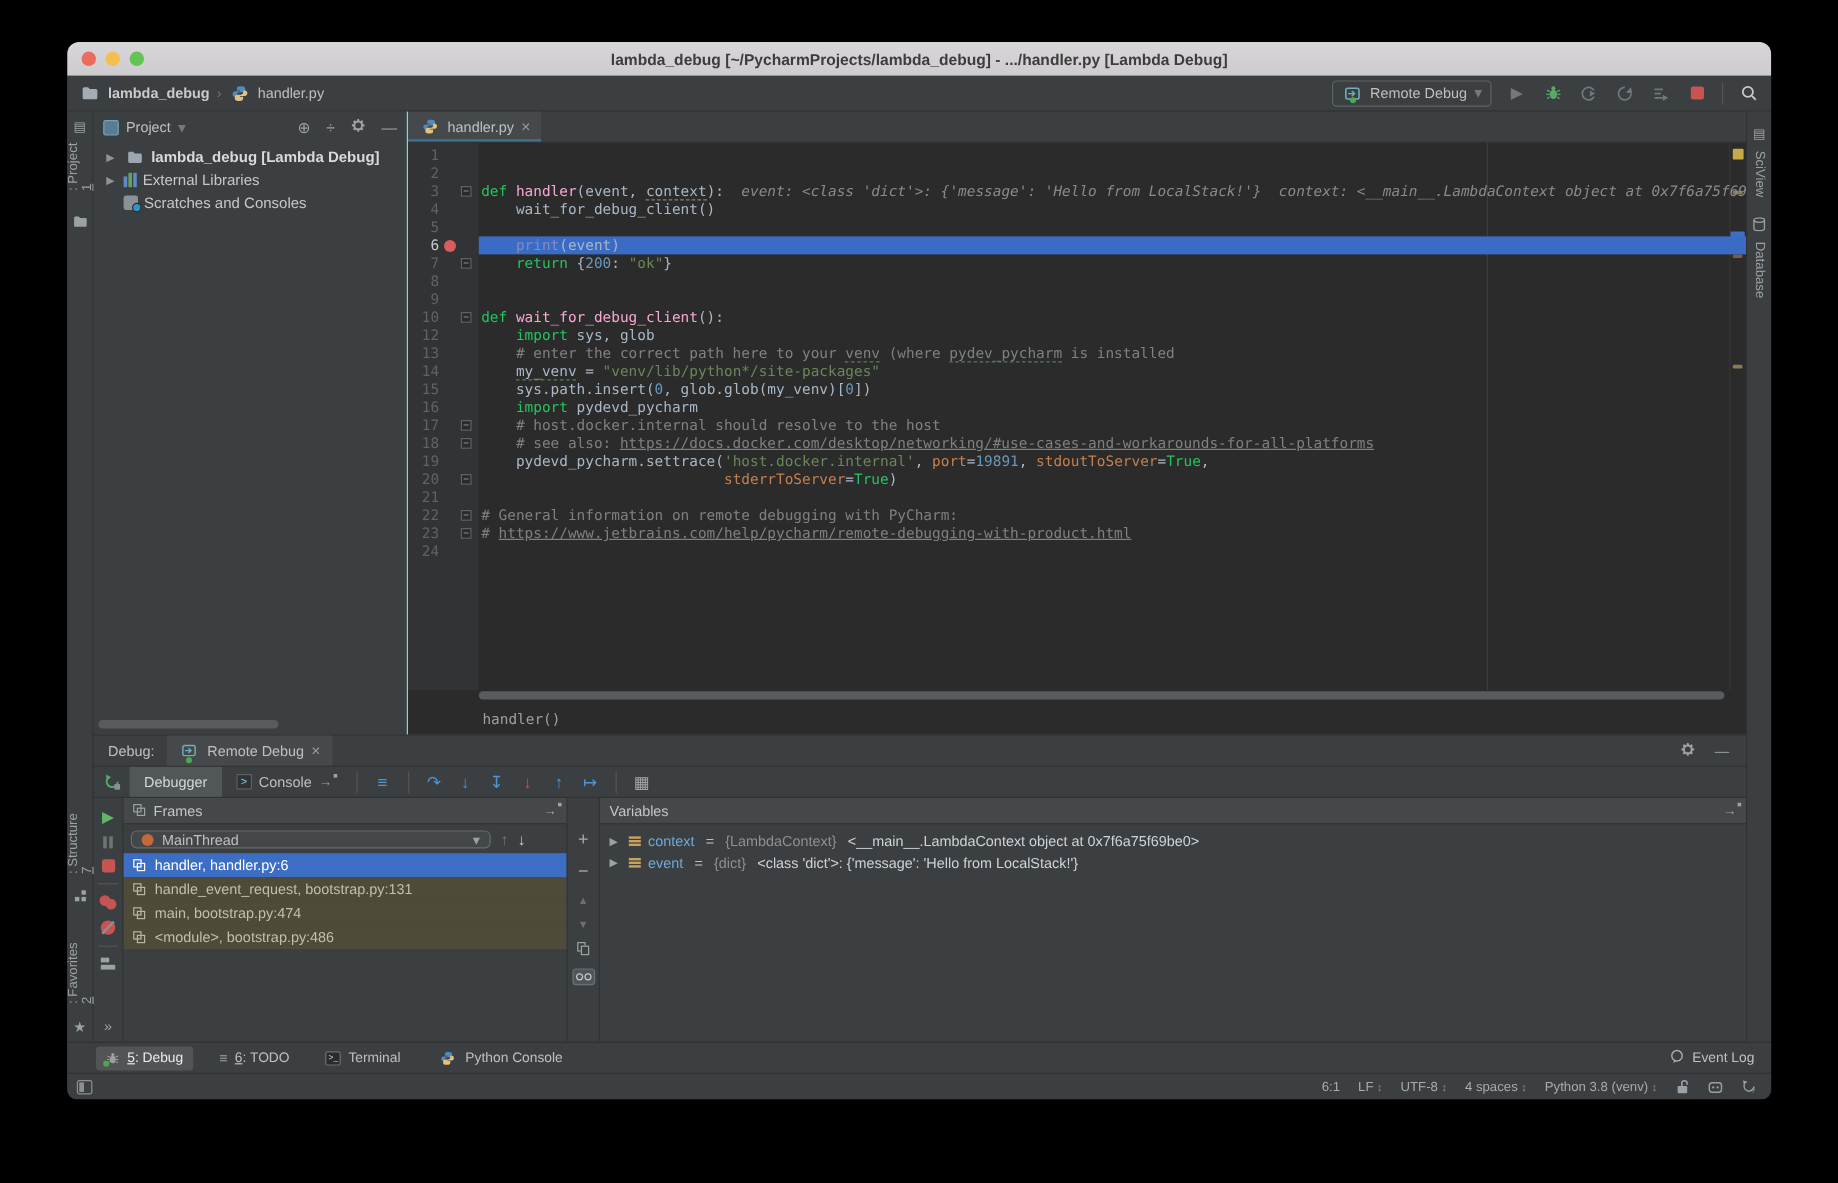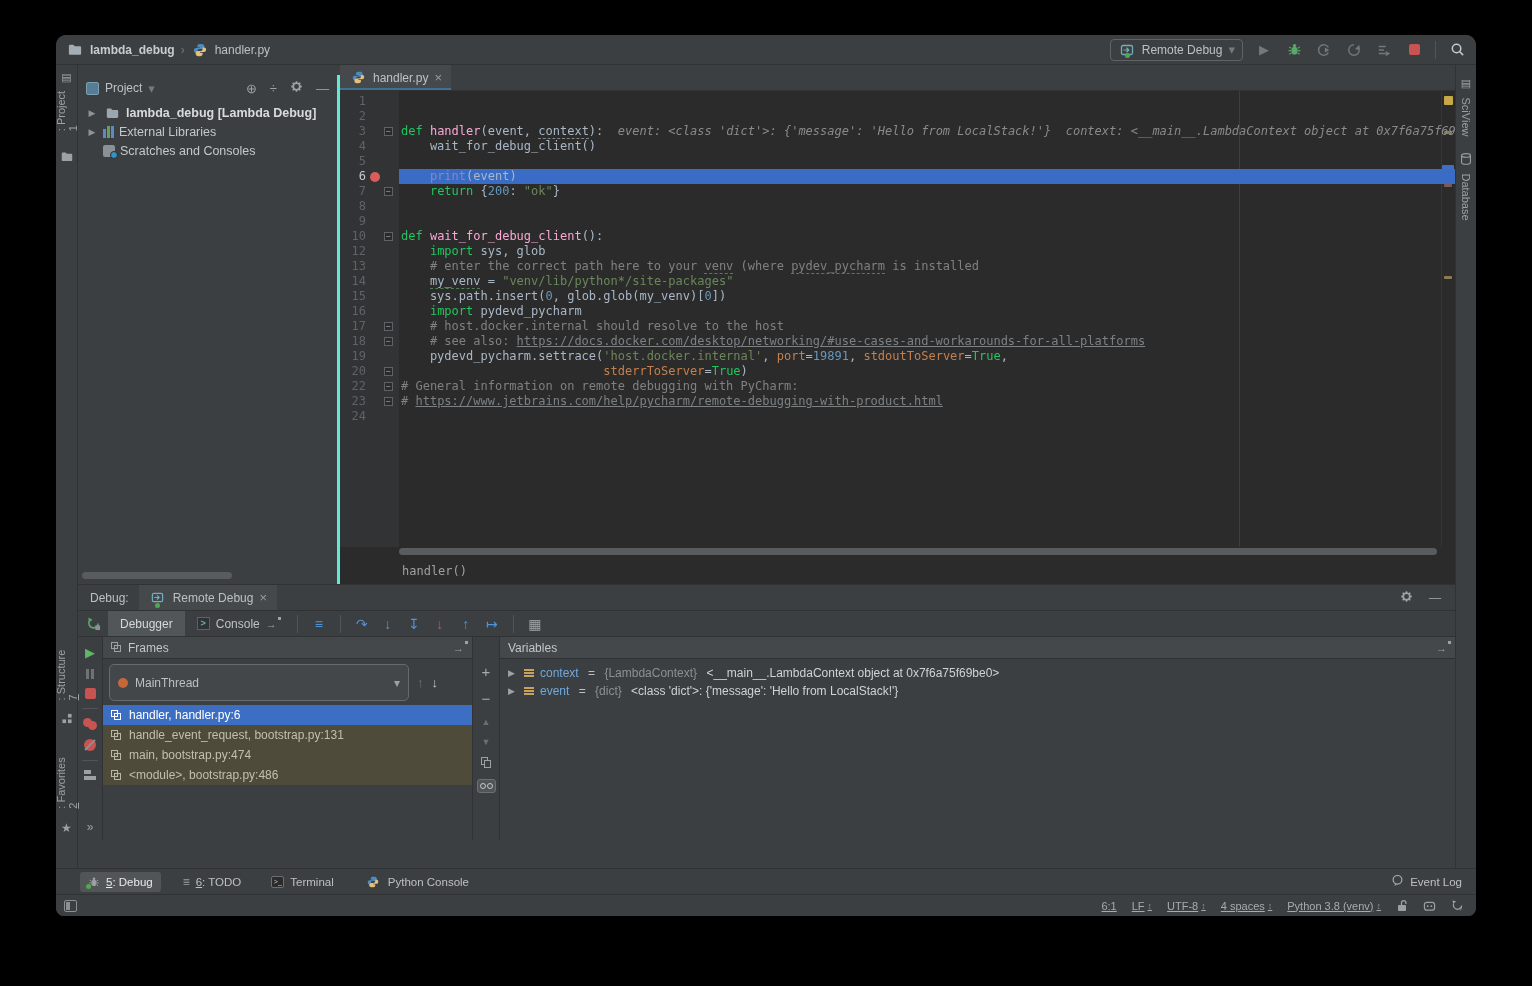--- a/index.html
+++ b/index.html
@@ -41,22 +41,22 @@
   .vl { position:absolute; left:50%; white-space:nowrap; }
   .vl-ccw { transform:translate(-50%,-50%) rotate(-90deg); }
   .vl-cw  { transform:translate(-50%,-50%) rotate(90deg); }
   .mn { text-decoration:underline; }
   .stripe-ic { position:absolute; left:50%; transform:translateX(-50%); color:#9ca1a4; }
 
   .central { flex:1 1 auto; display:flex; flex-direction:column; min-width:0; }
   .main-area { height:519px; flex:0 0 519px; display:flex; min-width:0; }
 
   
-  .project { width:262px; flex:0 0 262px; background:#3c3f41; border-right:3px solid #5eead4;
-             position:relative;margin-top:10px; }
+  .project { width:262px; flex:0 0 262px; background:#3c3f41; border-right:1px solid #5eead4;
+             position:relative; }
   .proj-head { height:26px; display:flex; align-items:center; padding:0 8px; color:#bdc0c2;
                font-size:12px; gap:6px; }
   .proj-head .tools { margin-left:auto; display:flex; gap:13px; align-items:center; color:#9ca1a4;
                       font-size:13px; }
   .ph-icon { width:13px; height:13px; background:#567d94; border:1px solid #7aa0b5; border-radius:2px; }
   .tree { margin-top:2px; font-size:12.5px; color:#c5c8ca; }
   .tree-row { height:19px; display:flex; align-items:center; padding-left:8px; gap:5px; }
   .tree-arrow { width:12px; color:#8f9395; font-size:9px; text-align:center; }
   .tree-bold { font-weight:bold; color:#d8dadc; }
   .lib-ic { display:inline-flex; gap:1px; align-items:flex-end; height:12px; }
@@ -149,21 +149,21 @@
   .frames { width:370px; flex:0 0 370px; display:flex; flex-direction:column;
             border-right:1px solid #303233; }
   .phead { height:22px; flex:0 0 22px; display:flex; align-items:center; padding:0 8px; gap:6px;
            background:#45484a; border-bottom:1px solid #2f3234; color:#c3c6c8;justify-content:center; }
   .phead .float-ic { margin-left:auto; }
   .frames-ic { position:relative; width:11px; height:11px; }
   .frames-ic i { position:absolute; border:1px solid #9ca1a4; width:7px; height:7px; }
   .frames-ic i:nth-child(1){ left:0; top:0; } .frames-ic i:nth-child(2){ left:3px; top:3px; }
   .fbody { flex:1 1 auto; padding-top:5px; }
   .threadrow { display:flex; align-items:center; padding:0 6px; gap:8px; }
-  .dropdown { flex:0 0 300px; height:37px; border:1px solid #666b6e; border-radius:5px;
+  .dropdown { flex:0 0 300px; height:15px; border:1px solid #666b6e; border-radius:5px;
               background:#43474a; display:flex; align-items:center; padding:0 8px; gap:7px; }
   .tdot { width:10px; height:10px; border-radius:50%; background:#c4683c; }
   .dropdown .caret { margin-left:auto; color:#9ca1a4; }
   .ud { font-size:13px; }
   .ud-up { color:#707477; } .ud-down { color:#c6cacd; }
   .framelist { margin-top:4px; }
   .frow { height:20px; display:flex; align-items:center; gap:7px; padding-left:8px; color:#c2bfae; }
   .frow.cur { background:#3c6fc4; color:#fff; }
   .frow.lib { background:#4f4b3a; }
   .frow .frames-ic i { border-color:#b9b6a5; }
@@ -200,29 +200,37 @@
   .bugwrap { position:relative; display:inline-flex; }
   .bugwrap .gd { position:absolute; left:-2px; bottom:-1px; width:5px; height:5px; border-radius:50%;
                  background:#4fa84f; }
 
   
   .statusbar { height:22px; flex:0 0 22px; background:#3c3f41; border-top:1px solid #303233;
                display:flex; align-items:center; padding:0 12px 0 8px; font-size:11px; color:#a7abae; }
   .sb-left-ic { width:13px; height:12px; border:1px solid #8b9093; border-radius:2px; position:relative; }
   .sb-left-ic:after { content:""; position:absolute; left:1px; bottom:1px; width:4px; height:8px;
                       background:#8b9093; }
-  .sb-right { margin-left:auto; display:flex; align-items:center; gap:15px;text-decoration:underline; }
+  .sb-right { margin-left:auto; display:flex; align-items:center; gap:15px; }
   .sb-item { display:flex; align-items:center; gap:3px; }
   .updown { font-size:9px; color:#8c9093; }
 </style>
 </head>
 <body>
 
 <div class="window">
 
+  <div class="titlebar">
+    <div class="lights">
+      <span class="light l-red"></span>
+      <span class="light l-yellow"></span>
+      <span class="light l-green"></span>
+    </div>
+    <div class="title">lambda_debug [~/PycharmProjects/lambda_debug] - .../handler.py [Lambda Debug]</div>
+  </div>
 
   <div class="navbar">
     <div class="crumbs">
       <span class="ic">
         <svg width="14" height="13" viewBox="0 0 16 14">
             <path d="M1 3c0-.8.6-1.5 1.4-1.5h3.8l1.5 1.8h6C14.4 3.3 15 4 15 4.8v6.7c0 .8-.6 1.5-1.4 1.5H2.4c-.8 0-1.4-.7-1.4-1.5z" fill="#a3adb3"></path>
           </svg>
       </span>
       <span class="crumb-proj">lambda_debug</span>
       <span class="chev">›</span>
@@ -385,20 +393,21 @@
                 <div class="line"><div class="gut"><span class="ln">10</span><span class="bp-slot"></span><span class="fold-slot"><span class="fbox">−</span></span></div><div class="code"><span class="kw">def </span><span class="fn">wait_for_debug_client</span><span>():</span></div></div>
                 <div class="line"><div class="gut"><span class="ln">12</span><span class="bp-slot"></span><span class="fold-slot"></span></div><div class="code"><span>    </span><span class="kw">import </span><span>sys, glob</span></div></div>
                 <div class="line"><div class="gut"><span class="ln">13</span><span class="bp-slot"></span><span class="fold-slot"></span></div><div class="code"><span class="cmt">    # enter the correct path here to your </span><span class="cmt sqt">venv</span><span class="cmt"> (where </span><span class="cmt sqt">pydev_pycharm</span><span class="cmt"> is installed</span></div></div>
                 <div class="line"><div class="gut"><span class="ln">14</span><span class="bp-slot"></span><span class="fold-slot"></span></div><div class="code"><span>    </span><span class="sqt">my_venv</span><span> = </span><span class="str">"venv/lib/python*/site-packages"</span></div></div>
                 <div class="line"><div class="gut"><span class="ln">15</span><span class="bp-slot"></span><span class="fold-slot"></span></div><div class="code"><span>    sys.path.insert(</span><span class="num">0</span><span>, glob.glob(my_venv)[</span><span class="num">0</span><span>])</span></div></div>
                 <div class="line"><div class="gut"><span class="ln">16</span><span class="bp-slot"></span><span class="fold-slot"></span></div><div class="code"><span>    </span><span class="kw">import </span><span>pydevd_pycharm</span></div></div>
                 <div class="line"><div class="gut"><span class="ln">17</span><span class="bp-slot"></span><span class="fold-slot"><span class="fbox">−</span></span></div><div class="code"><span class="cmt">    # host.docker.internal should resolve to the host</span></div></div>
                 <div class="line"><div class="gut"><span class="ln">18</span><span class="bp-slot"></span><span class="fold-slot"><span class="fbox">−</span></span></div><div class="code"><span class="cmt">    # see also: </span><span class="lnk">https://docs.docker.com/desktop/networking/#use-cases-and-workarounds-for-all-platforms</span></div></div>
                 <div class="line"><div class="gut"><span class="ln">19</span><span class="bp-slot"></span><span class="fold-slot"></span></div><div class="code"><span>    pydevd_pycharm.settrace(</span><span class="str">'host.docker.internal'</span><span>, </span><span class="na">port</span><span>=</span><span class="num">19891</span><span>, </span><span class="na">stdoutToServer</span><span>=</span><span class="kw">True</span><span>,</span></div></div>
                 <div class="line"><div class="gut"><span class="ln">20</span><span class="bp-slot"></span><span class="fold-slot"><span class="fbox">−</span></span></div><div class="code"><span>                            </span><span class="na">stderrToServer</span><span>=</span><span class="kw">True</span><span>)</span></div></div>
+                <div class="line"><div class="gut"><span class="ln">21</span><span class="bp-slot"></span><span class="fold-slot"></span></div><div class="code"></div></div>
                 <div class="line"><div class="gut"><span class="ln">22</span><span class="bp-slot"></span><span class="fold-slot"><span class="fbox">−</span></span></div><div class="code"><span class="cmt"># General information on remote debugging with PyCharm:</span></div></div>
                 <div class="line"><div class="gut"><span class="ln">23</span><span class="bp-slot"></span><span class="fold-slot"><span class="fbox">−</span></span></div><div class="code"><span class="cmt"># </span><span class="lnk">https://www.jetbrains.com/help/pycharm/remote-debugging-with-product.html</span></div></div>
                 <div class="line"><div class="gut"><span class="ln">24</span><span class="bp-slot"></span><span class="fold-slot"></span></div><div class="code"></div></div>
               </div>
             <div class="estripe">
               <span class="emark" style="right:2px; top:5px; width:9px; height:9px; background:#c8a947;"></span>
               <span class="emark" style="right:3px; top:40px; width:8px; height:3px; background:#8a7b52;"></span>
               <span class="emark" style="right:1px; top:74px; width:12px; height:16px; background:#3d6fc4;"></span>
               <span class="emark" style="right:3px; top:93px; width:8px; height:3px; background:#7c5a50;"></span>
               <span class="emark" style="right:3px; top:185px; width:8px; height:3px; background:#8a7b52;"></span>

